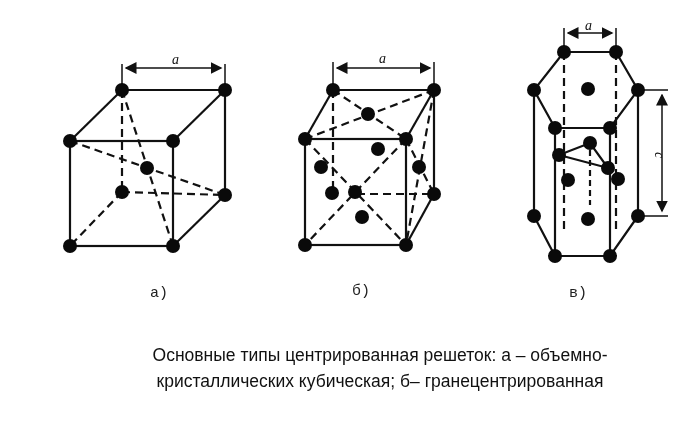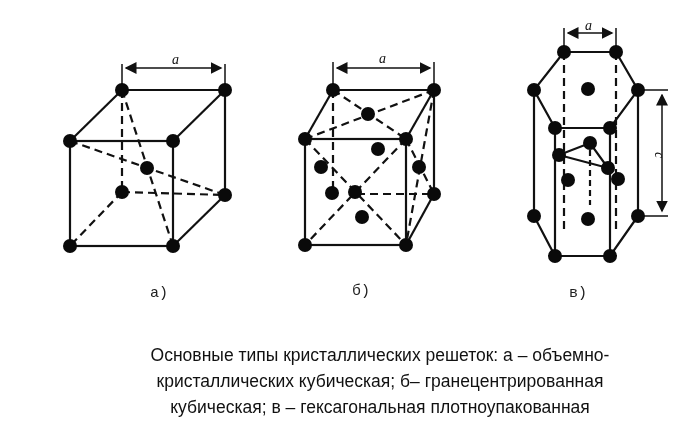--- a/index.html
+++ b/index.html
@@ -137,16 +137,15 @@
   </g>
   <text x="585" y="30" font-family="Liberation Serif, serif" font-style="italic" font-size="14" fill="#111">a</text>
   <text x="0" y="0" transform="translate(655,152) rotate(90)" font-family="Liberation Serif, serif" font-style="italic" font-size="14" fill="#111">c</text>
 </svg>
 
 <div class="sublabel" style="left:150px; top:285px;">а)</div>
 <div class="sublabel" style="left:352px; top:283px;">б)</div>
 <div class="sublabel" style="left:569px; top:285px;">в)</div>
 
 <div class="caption">
-  <span>Основные типы кристаллических решеток: а – объемно-</span>
+  <span>Основные типы центрированная решеток: а – объемно-</span>
   <span>кристаллических кубическая; б– гранецентрированная</span>
-  <span>кубическая; в – гексагональная плотноупакованная</span>
 </div>
 
 </body></html>

